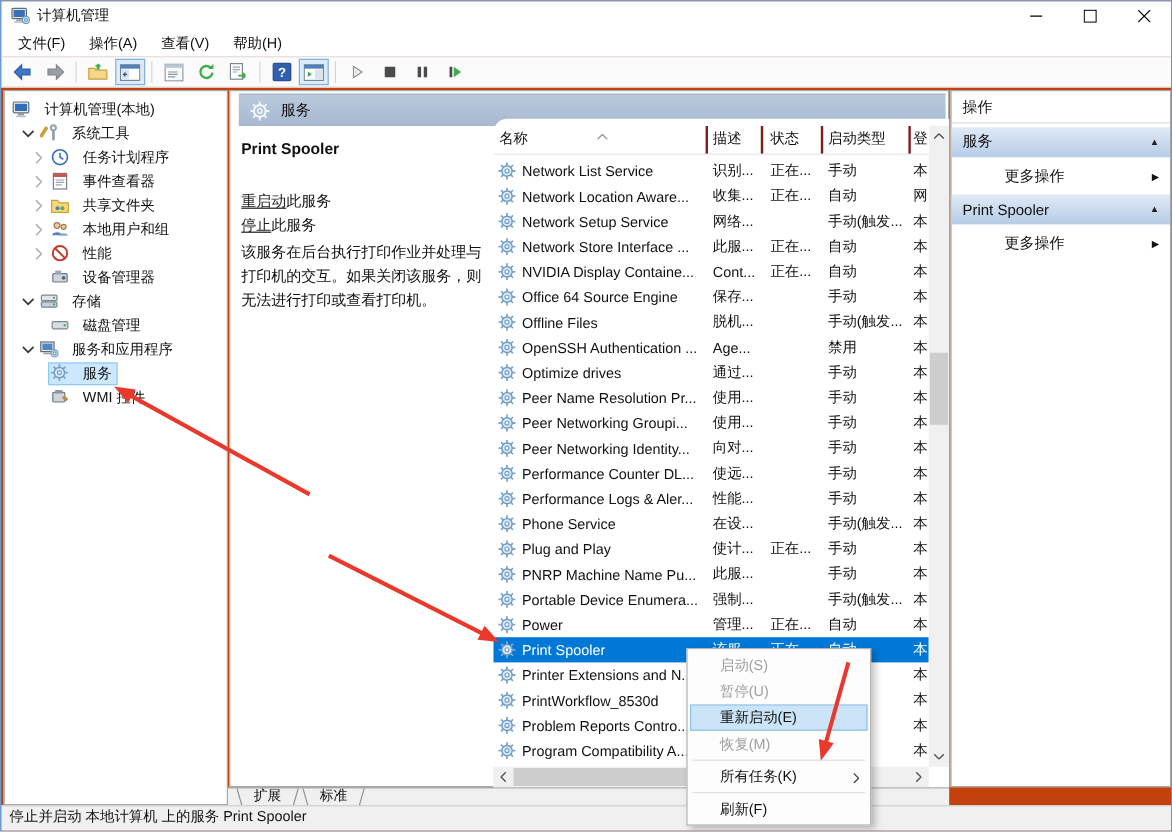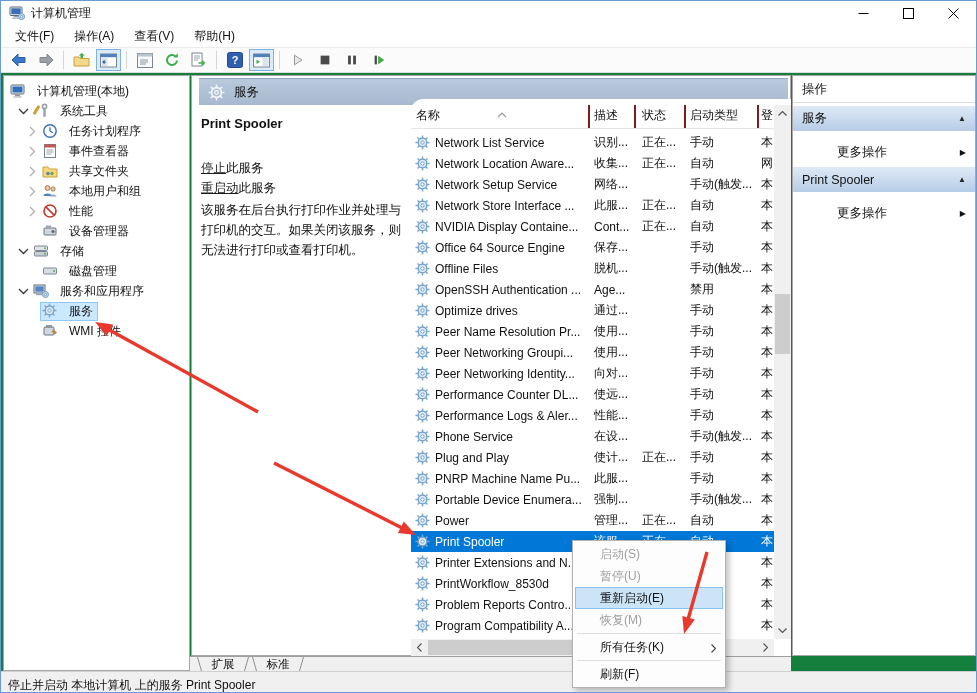--- a/index.html
+++ b/index.html
@@ -1,18 +1,18 @@
 <!DOCTYPE html>
 <html><head>
 <meta charset="utf-8">
 <style>
   * { margin:0; padding:0; box-sizing:border-box; }
   html,body { background:#ffffff; }
   body { font-family:"Liberation Sans","DejaVu Sans",sans-serif; color:#111; }
-  #window { position:relative; width:977px; height:693px; background:#15803d;
+  #window { position:relative; width:977px; height:693px; background:#c2410c;
             border:1px solid #6b9bd2; overflow:hidden; }
 
   
   .titlebar { height:24px; background:#fff; display:flex; align-items:center; padding-left:8px; position:relative; }
   .app-icon { width:16px; height:16px; margin-right:6px; display:inline-flex; }
   .wtitle { font-size:12px; }
   .win-controls { position:absolute; right:0; top:0; height:100%; display:flex; }
   .wc { width:45px; height:100%; display:flex; align-items:center; justify-content:center; cursor:default; }
 
   
@@ -75,33 +75,33 @@
   .hs-left{ left:0; } .hs-right{ right:0; }
   .hs-thumb { position:absolute; left:17px; width:212px; top:1px; bottom:1px; background:#cdcdcd; }
 
   
   .action-panel { position:absolute; left:791px; top:74px; width:184px; height:581px; background:#fff; border:1px solid #a7a7a7; }
   .ap-title { height:27px; line-height:26px; padding-left:9px; font-size:12.5px; border-bottom:1px solid #dcdcdc; }
   .ap-bar { height:25px; margin-top:3px; background:linear-gradient(#e0eaf6,#b6cce6);
             display:flex; align-items:center; padding:0 9px; font-size:12.5px; }
   .ap-bar-t { flex:1; }
   .ap-collapse { font-size:8px; color:#222; }
-  .ap-item { height:24px; display:flex; align-items:center; padding:0 9px 0 44px; font-size:12.5px; margin-top:9px; }
+  .ap-item { height:24px; display:flex; align-items:center; padding:0 9px 0 44px; font-size:12.5px; margin-top:4px; }
   .ap-arrow { margin-left:auto; font-size:8px; color:#111; }
 
   
   .tabsrow { position:absolute; left:189px; top:655px; width:601px; height:16px;
              border-top:1px solid #9f9f9f; background:#f0f0f0; display:flex; padding-left:7px; }
   .tab { position:relative; width:52px; height:15px; font-size:11.5px; line-height:14px; text-align:center;
          border-bottom:1px solid #8f8f8f; margin-right:3px; }
   .tab .eL,.tab .eR { position:absolute; top:0; bottom:0; width:1px; background:#8f8f8f; }
   .tab .eL { left:2px; transform:skewX(16deg); }
   .tab .eR { right:2px; transform:skewX(-16deg); }
   .statusbar { position:absolute; left:0; right:0; top:670px; height:23px; background:#f0f0f0;
-               border-top:1px solid #d0d0d0; display:flex; align-items:flex-end; padding-left:7px; font-size:12px; z-index:5; }
+               border-top:1px solid #d0d0d0; display:flex; align-items:flex-start; padding-left:7px; font-size:12px; z-index:5; }
 
   
   .ctxmenu { position:absolute; left:571px; top:539px; width:154px; background:#fdfdfd;
              border:1px solid #b3b3b3; box-shadow:3px 3px 6px rgba(0,0,0,0.25); padding:2px 0; z-index:40; }
   .mitem { height:22px; display:flex; align-items:center; padding-left:27px; font-size:12px; position:relative;text-align:center; }
   .mdis { color:#9f9f9f; }
   .mhl { background:#cce4f7; box-shadow:inset 0 0 0 1px #8bc0ea; margin:0 2px; padding-left:25px; }
   .msep { height:1px; background:#e0e0e0; margin:2px 4px; }
   .marrow { position:absolute; right:9px; top:6px; }
 
@@ -452,22 +452,22 @@
             </g>
             <circle cx="8" cy="8" r="4.6" fill="none" stroke="#f4f8fc" stroke-width="1.6"></circle>
             <circle cx="8" cy="8" r="1.7" fill="none" stroke="#f4f8fc" stroke-width="1.2"></circle>
           </svg>
         </span>
       <span>服务</span>
     </div>
 
     <div class="info">
       <div class="svc-name">Print Spooler</div>
+      <div><span class="svc-link">重启动</span><span>此服务</span></div>
       <div><span class="svc-link">停止</span><span>此服务</span></div>
-      <div><span class="svc-link">重启动</span><span>此服务</span></div>
       <div class="desc-text">该服务在后台执行打印作业并处理与打印机的交互。如果关闭该服务，则无法进行打印或查看打印机。</div>
     </div>
 
     <div class="list">
       <div class="lheader" id="listHeader">
           <span class="lh c0">名称</span>
           <span class="lh c1">描述</span>
           <span class="lh c2">状态</span>
           <span class="lh c3">启动类型</span>
           <span class="lh c4">登</span>

